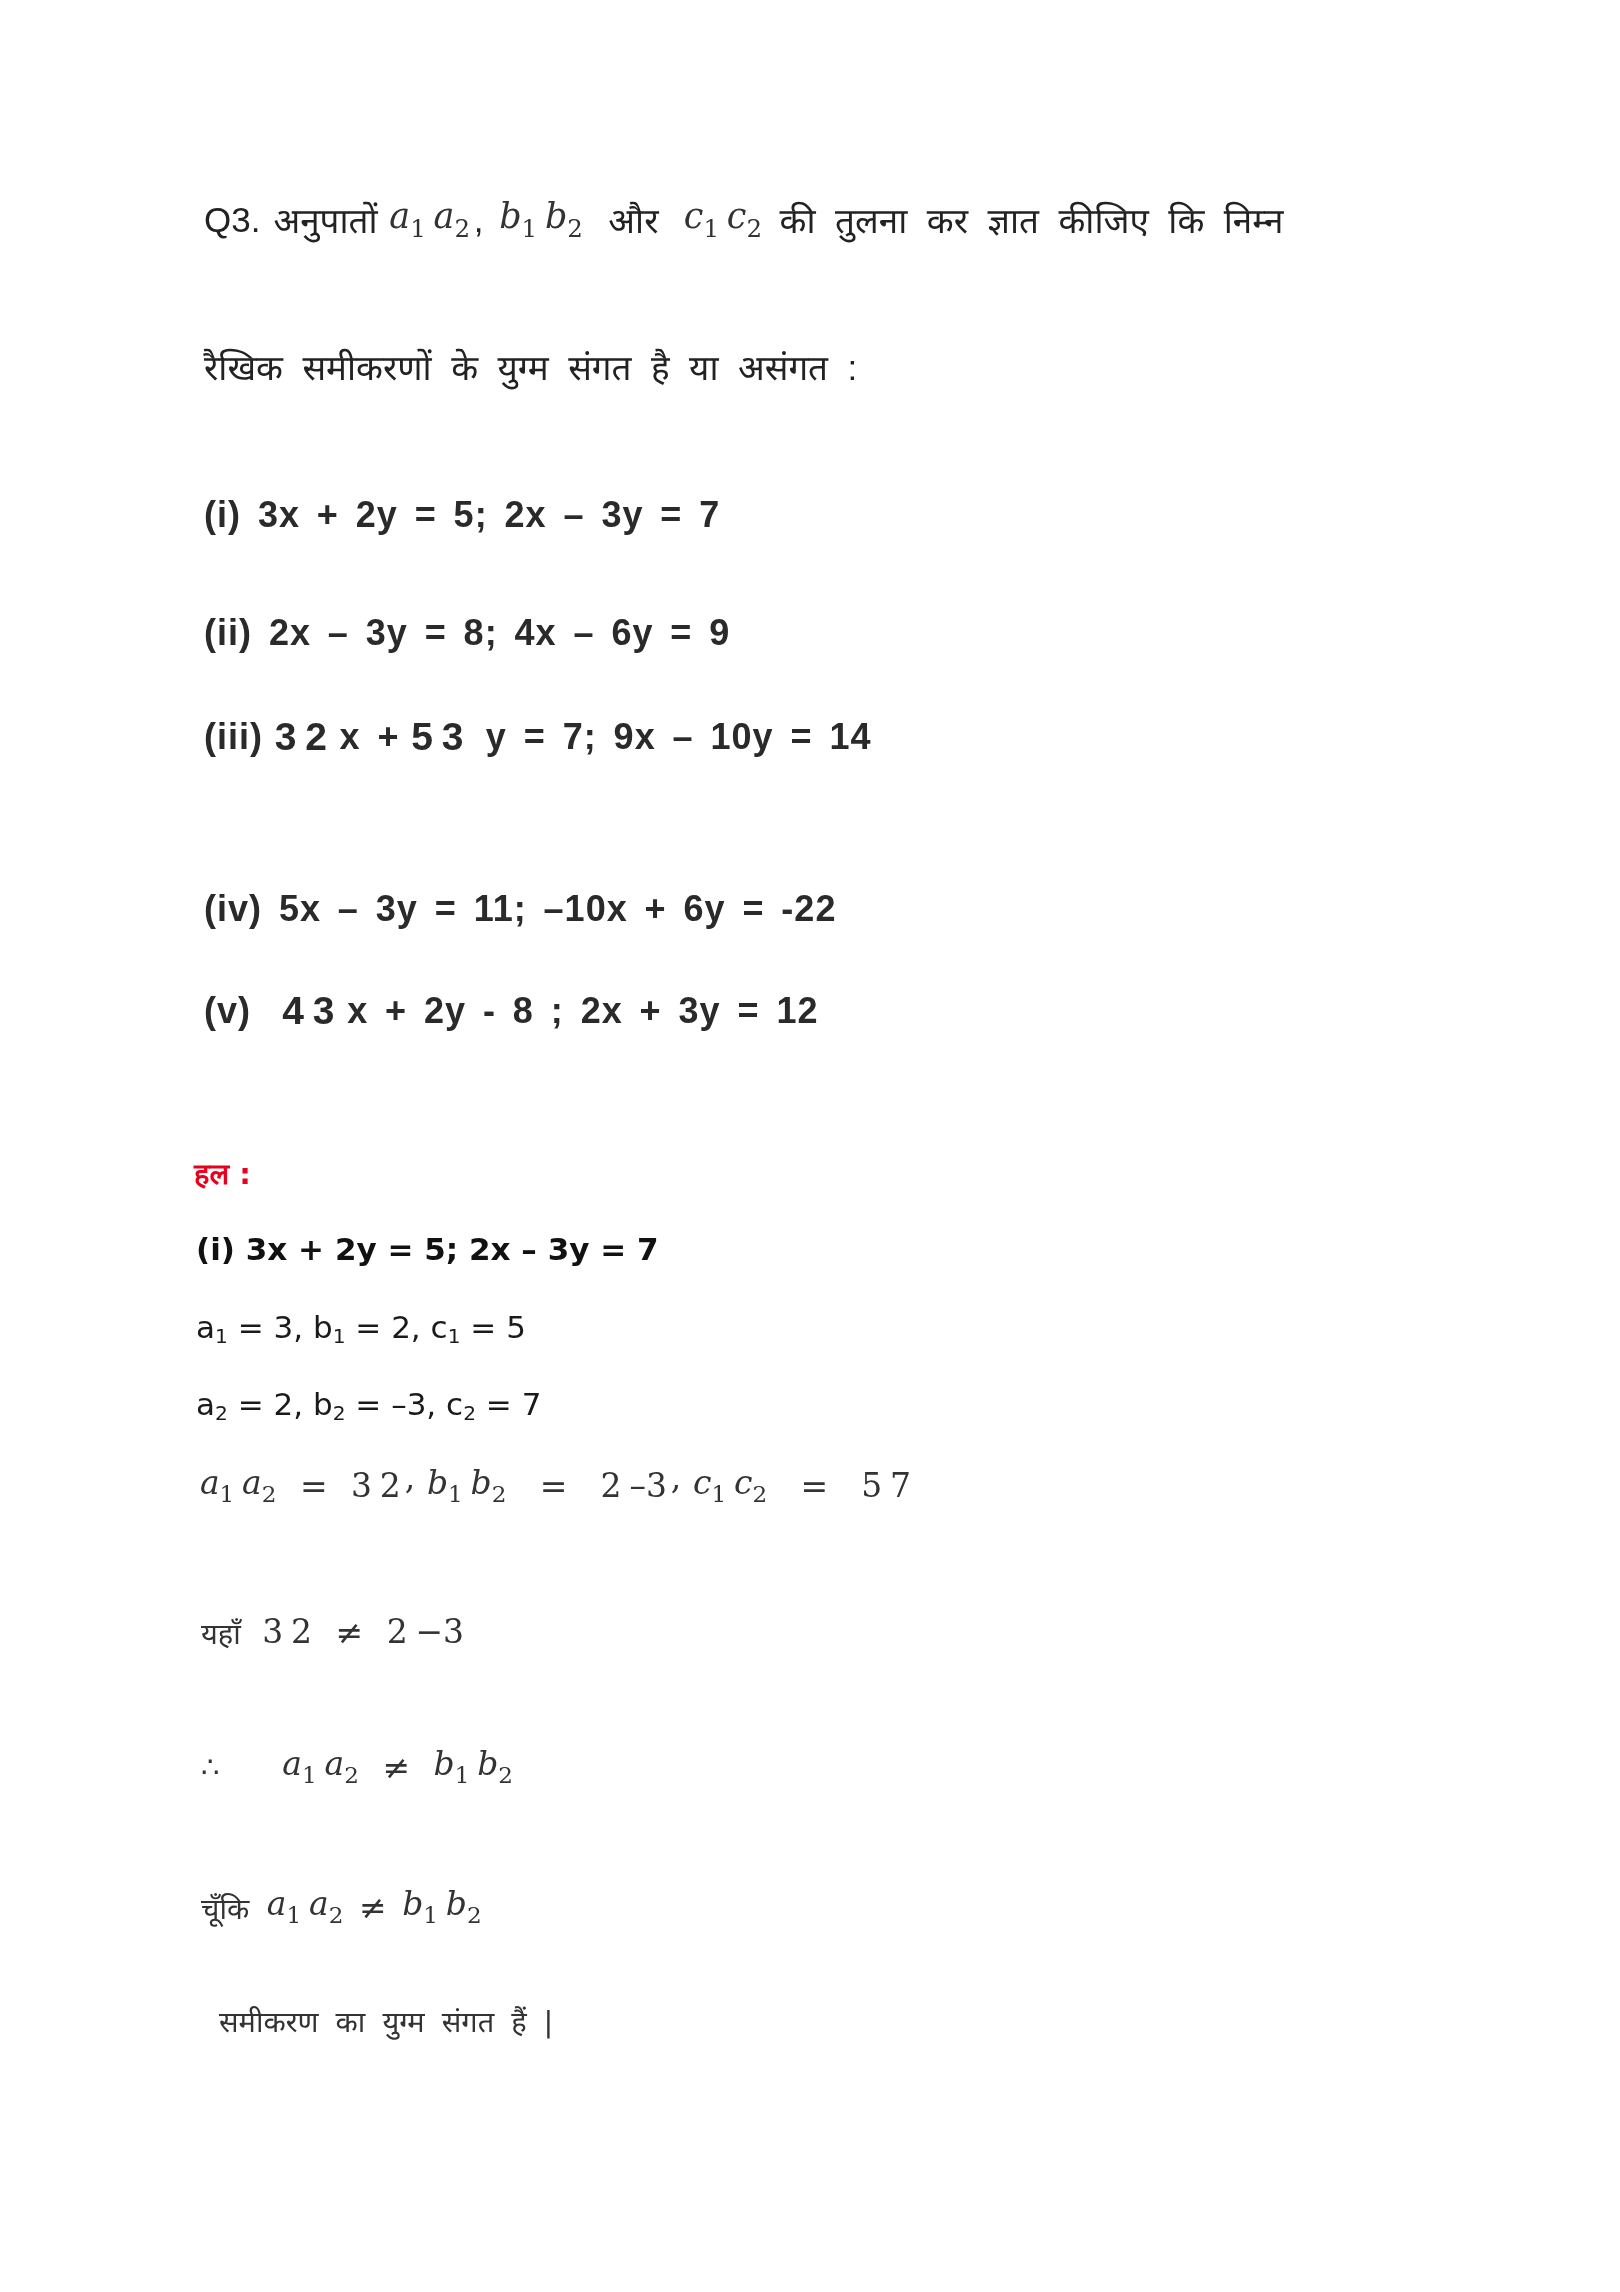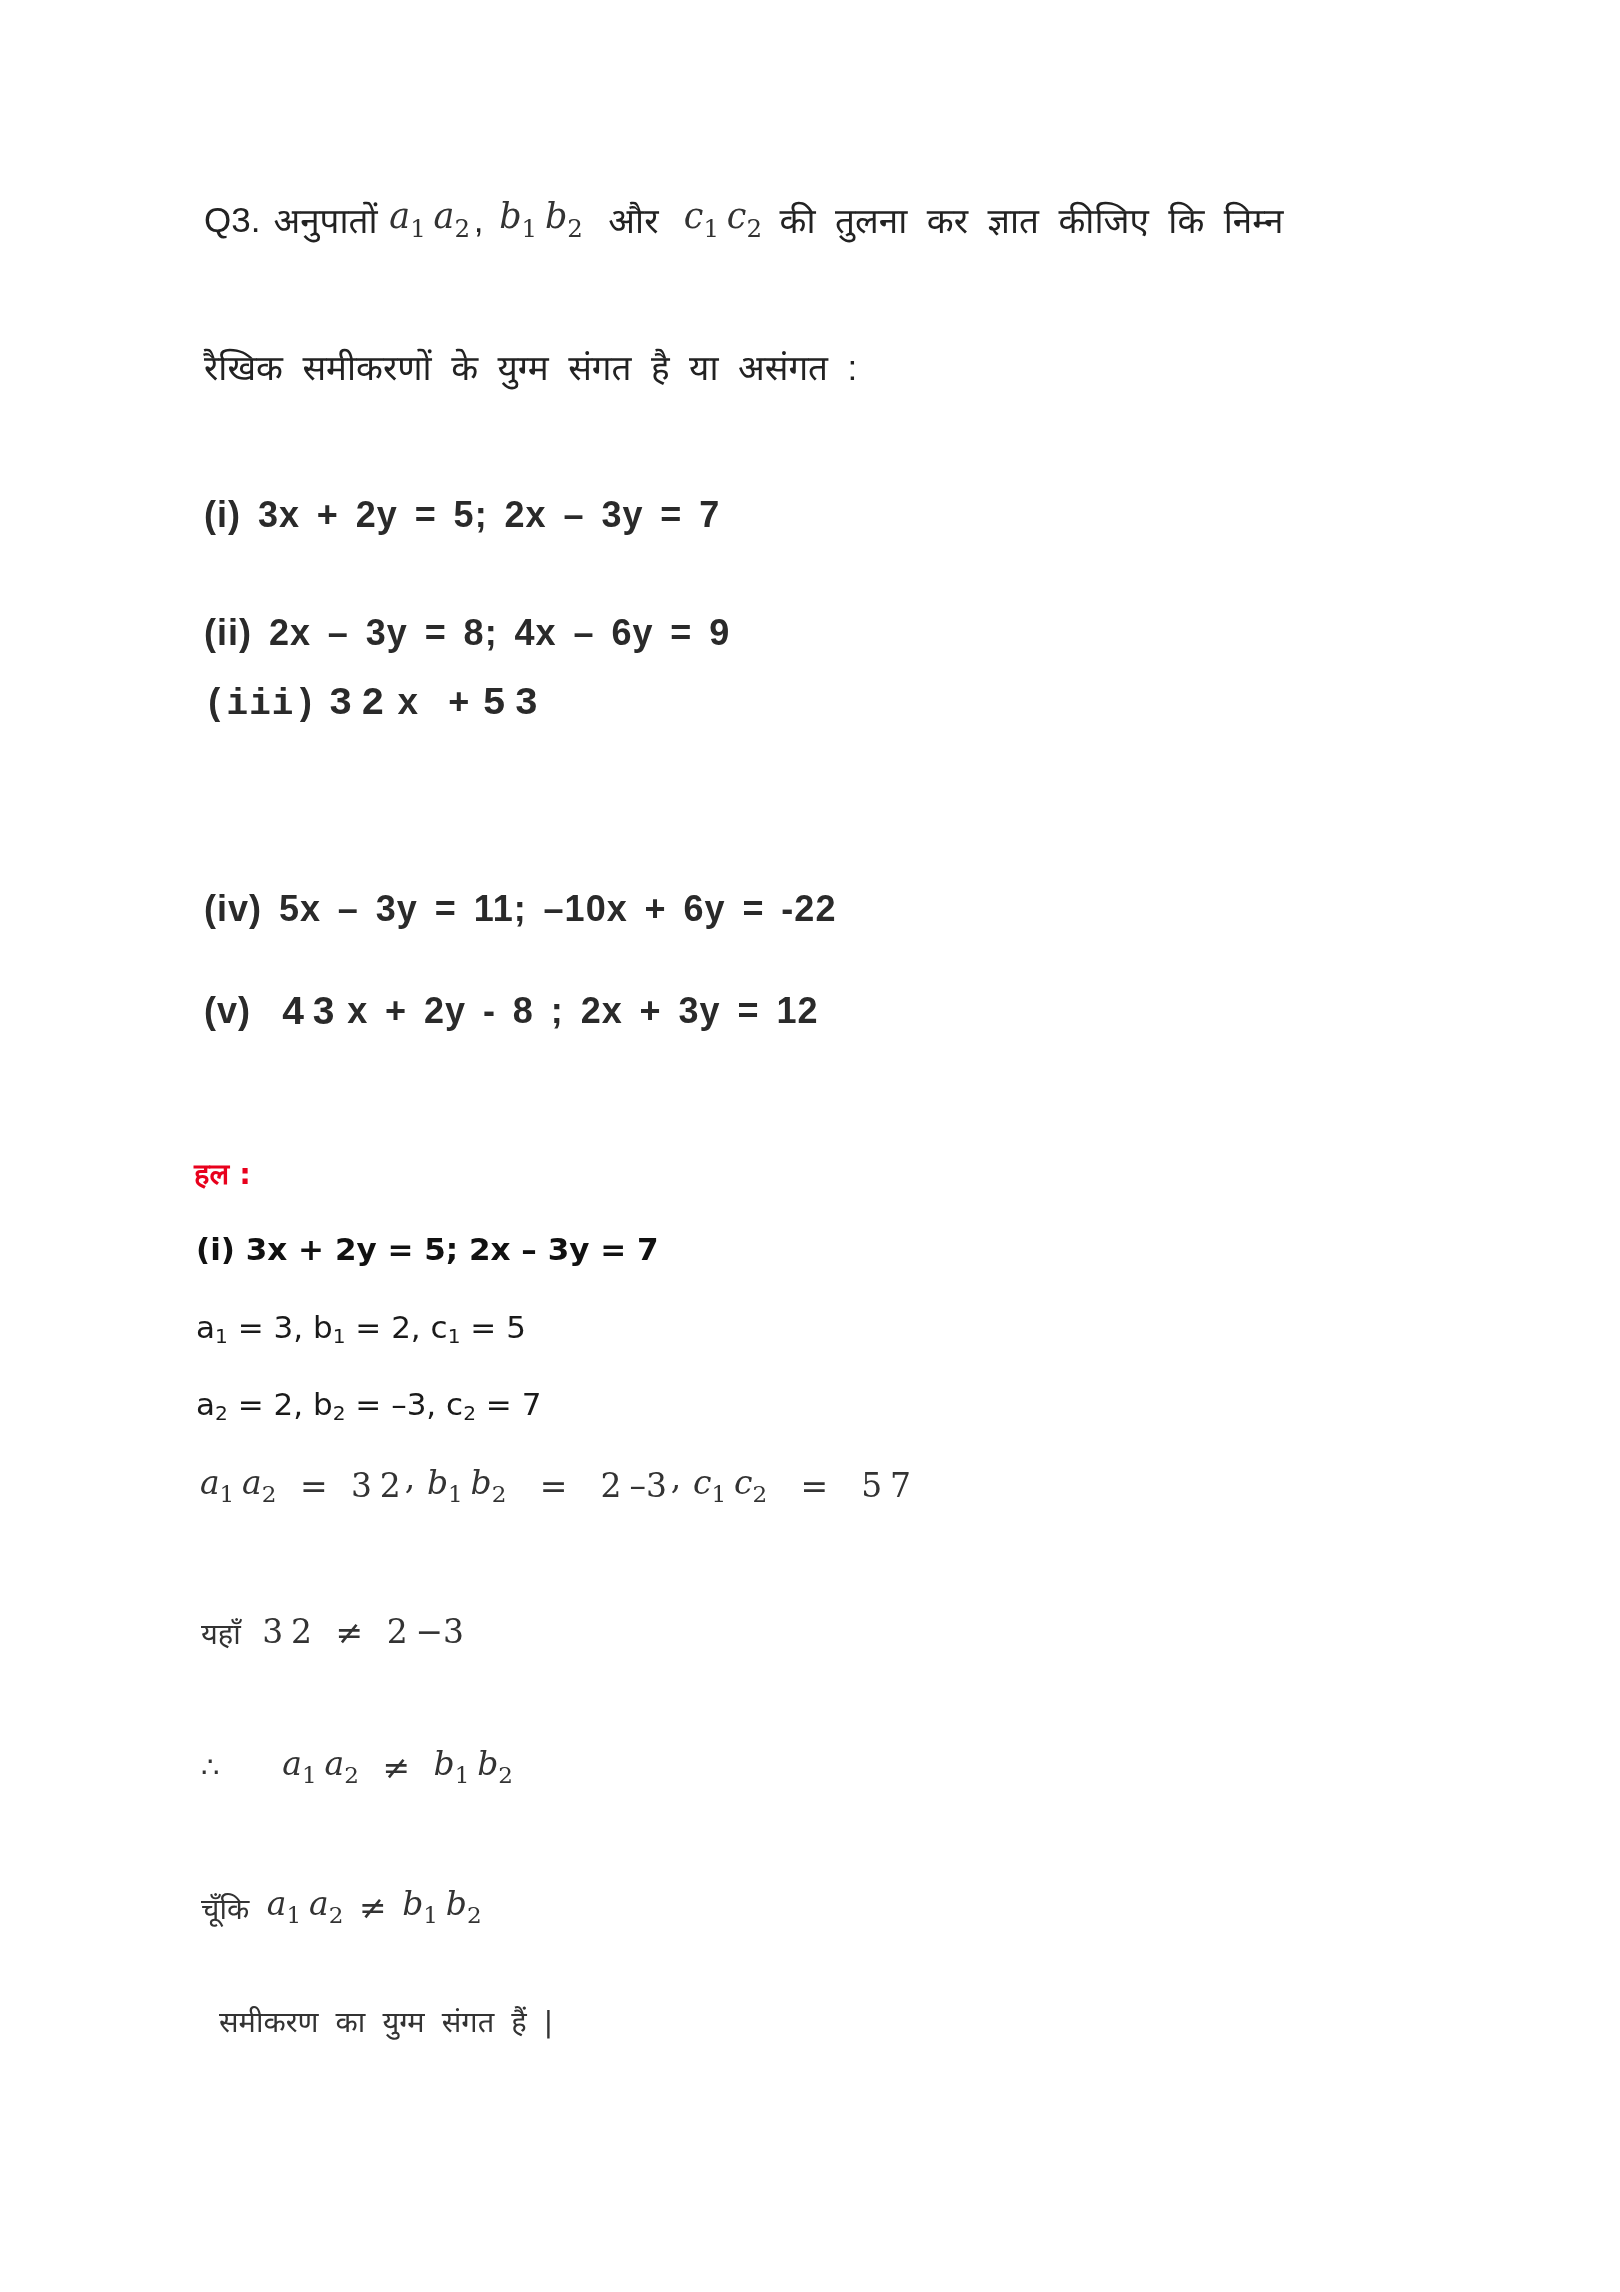--- a/index.html
+++ b/index.html
@@ -46,33 +46,34 @@
     <span class="den mathvar"><span>c</span><sub>2</sub></span>
   </span>
   <span style="margin-left:5.9px; word-spacing:9.8px;">की तुलना कर ज्ञात कीजिए कि निम्न</span>
 </div>
 
 <div class="abs q-text" style="left:204px; top:343px; word-spacing:9.8px;">रैखिक समीकरणों के युग्म संगत है या असंगत :</div>
 
 <div class="abs eq" style="left:204px; top:494px;">(i) 3x + 2y = 5;   2x – 3y = 7</div>
 <div class="abs eq" style="left:204px; top:612px;">(ii) 2x – 3y = 8;   4x – 6y = 9</div>
 
-<div class="abs eq q-line" style="left:204px; top:684px;font-family:Liberation Mono, monospace;">
+<div class="abs eq q-line" style="left:204px; top:716px;">
   <span>(iii)</span>
   <span class="frac" style="font-size:39px;">
     <span class="num">3</span>
     <span class="bar"></span>
     <span class="den">2</span>
   </span>
   <span>x +</span>
   <span class="frac" style="font-size:39px;">
     <span class="num">5</span>
     <span class="bar"></span>
     <span class="den">3</span>
   </span>
+  <span style="margin-left:9.8px;">y = 7;   9x – 10y = 14</span>
 </div>
 
 <div class="abs eq" style="left:204px; top:888px;">(iv) 5x – 3y = 11; –10x + 6y = -22</div>
 
 <div class="abs eq q-line" style="left:204px; top:990px;">
   <span>(v)</span>
   <span class="frac" style="font-size:39px; margin-left:27.4px;">
     <span class="num">4</span>
     <span class="bar"></span>
     <span class="den">3</span>

